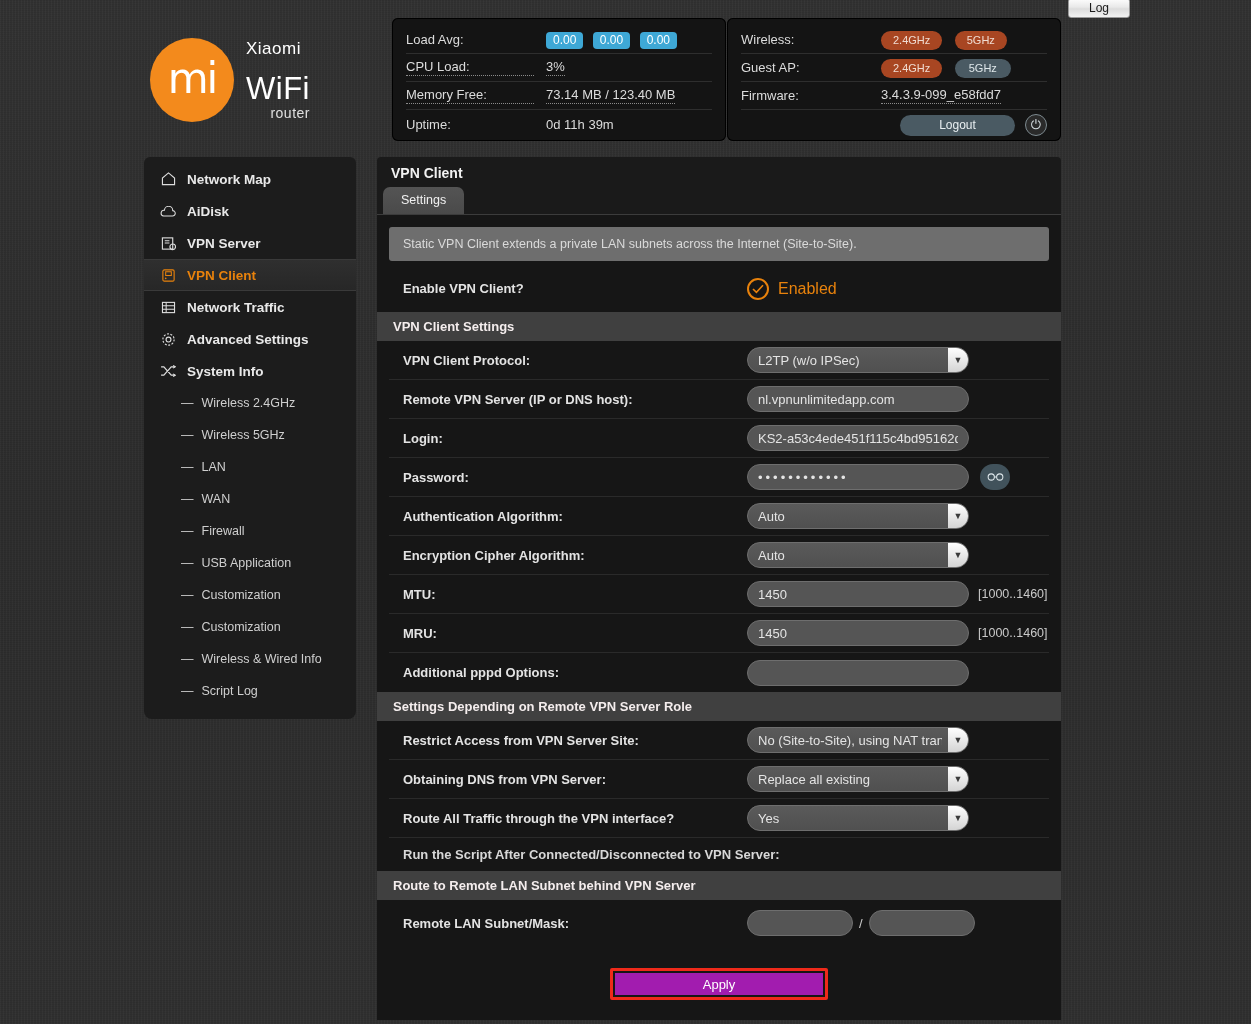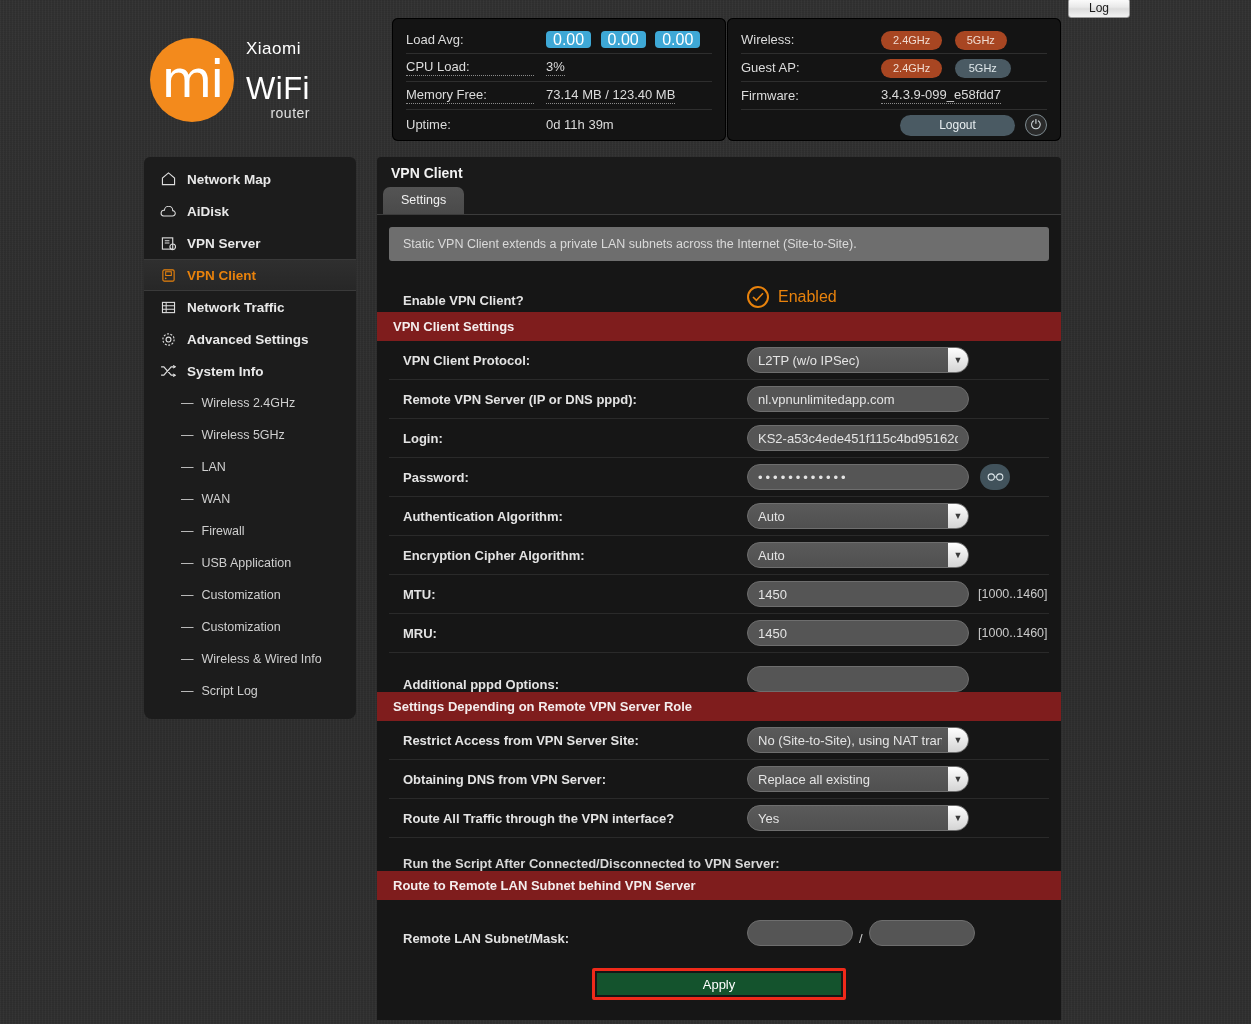--- a/index.html
+++ b/index.html
@@ -41,21 +41,21 @@
     display: flex; align-items: center;
   }
   .logo-circle {
     width: 84px; height: 84px; border-radius: 50%;
     background: #f38a1c;
     display: flex; align-items: center; justify-content: center;
     flex: 0 0 auto;
   }
   .logo-mi {
     color: #fff;
-    font-size: 52px;
+    font-size: 42px;
     font-weight: 400;
     letter-spacing: -2px;
     font-family: "DejaVu Sans", sans-serif;
     line-height: 1;
     margin-top: -2px;
   }
   .logo-text { margin-left: 12px; line-height: 1; }
   .logo-xiaomi { font-size: 17px; color: #ffffff; font-weight: 300; letter-spacing: 0.5px; }
   .logo-wifi { font-size: 31px; color: #ffffff; font-weight: 400; letter-spacing: 0.5px; margin-top: 16px; }
   .logo-router { font-size: 14px; color: #e0e0e0; font-weight: 300; text-align: right; margin-top: 2px; letter-spacing: 0.5px;}
@@ -84,21 +84,21 @@
     flex: 0 0 auto;
   }
   .plabel.dotted { border-bottom: 1px dotted #8a8a8a; align-self: flex-end; margin-bottom: 5px; padding-bottom: 1px; }
   .pval { font-size: 13px; color: #dcdcdc; }
   .pval.dotted { border-bottom: 1px dotted #8a8a8a; padding-bottom: 1px; }
 
   .badge-blue {
     display: inline-block;
     background: #3ea8d6;
     color: #ffffff;
-    font-size: 16px;
+    font-size: 12px;
     border-radius: 4px;
     padding: 2px 7px 2px 7px;
     margin-right: 5px;
     line-height: 13px;
   }
   .badge-orange {
     display: inline-block;
     background: #a84622;
     color: #f0dcd2;
     font-size: 11px;
@@ -215,21 +215,21 @@
     border-radius: 3px;
     padding: 10px 14px;
     margin: 0 0 8px 0;
   }
   .frow {
     display: flex; align-items: center;
     min-height: 39px;
     border-bottom: 1px solid #2a2a2a;
     padding-left: 14px;
   }
-  .frow.noborder { border-bottom: none; align-items: flex-end; }
+  .frow.noborder { border-bottom: none; }
   .flabel {
     width: 344px;
     font-size: 13px;
     font-weight: bold;
     color: #e3e3e3;
     flex: 0 0 auto;
   }
   .flabel.plain { font-weight: bold; color: #d8d8d8; }
   .enabled-val {
     display: flex; align-items: center;
@@ -237,21 +237,21 @@
     font-size: 16px;
   }
   .check-circle {
     width: 22px; height: 22px; border-radius: 50%;
     border: 2px solid #e8820c;
     margin-right: 9px;
     display: flex; align-items: center; justify-content: center;
     flex: 0 0 auto;
   }
   .section-head {
-    background: #7f1d1d;
+    background: #404040;
     color: #f4eded;
     font-size: 13px;
     font-weight: bold;
     padding: 7px 0 7px 16px;
     margin: 0 -12px;
   }
   .section-head.first { margin-top: 4px; }
 
   select.fld, input.fld {
     font-family: "Liberation Sans", sans-serif;
@@ -301,22 +301,22 @@
     display: flex; justify-content: center;
     padding: 22px 0 20px 0;
   }
   .apply-outline {
     border: 3px solid #ef2a1a;
     border-radius: 2px;
     padding: 2px;
     display: inline-block;
   }
   .apply-btn {
-    width: 244px; height: 22px;
-    background: #14532d;
+    width: 208px; height: 22px;
+    background: #a21caf;
     color: #ffffff;
     border: none;
     font-size: 13px;
     font-family: "Liberation Sans", sans-serif;
     cursor: pointer;
     display: flex; align-items: center; justify-content: center;
   }
 </style>
 </head>
 <body>
@@ -528,21 +528,21 @@
       <div class="flabel">VPN Client Protocol:</div>
       <span class="sel-wrap">
         <select class="fld">
           <option>L2TP (w/o IPSec)</option>
         </select>
         <span class="sel-arrow">▼</span>
       </span>
     </div>
 
     <div class="frow">
-      <div class="flabel">Remote VPN Server (IP or DNS pppd):</div>
+      <div class="flabel">Remote VPN Server (IP or DNS host):</div>
       <input class="fld" type="text" value="nl.vpnunlimitedapp.com" style="">
     </div>
 
     <div class="frow">
       <div class="flabel">Login:</div>
       <input class="fld" type="text" value="KS2-a53c4ede451f115c4bd95162d87" style="">
     </div>
 
     <div class="frow">
       <div class="flabel">Password:</div>

